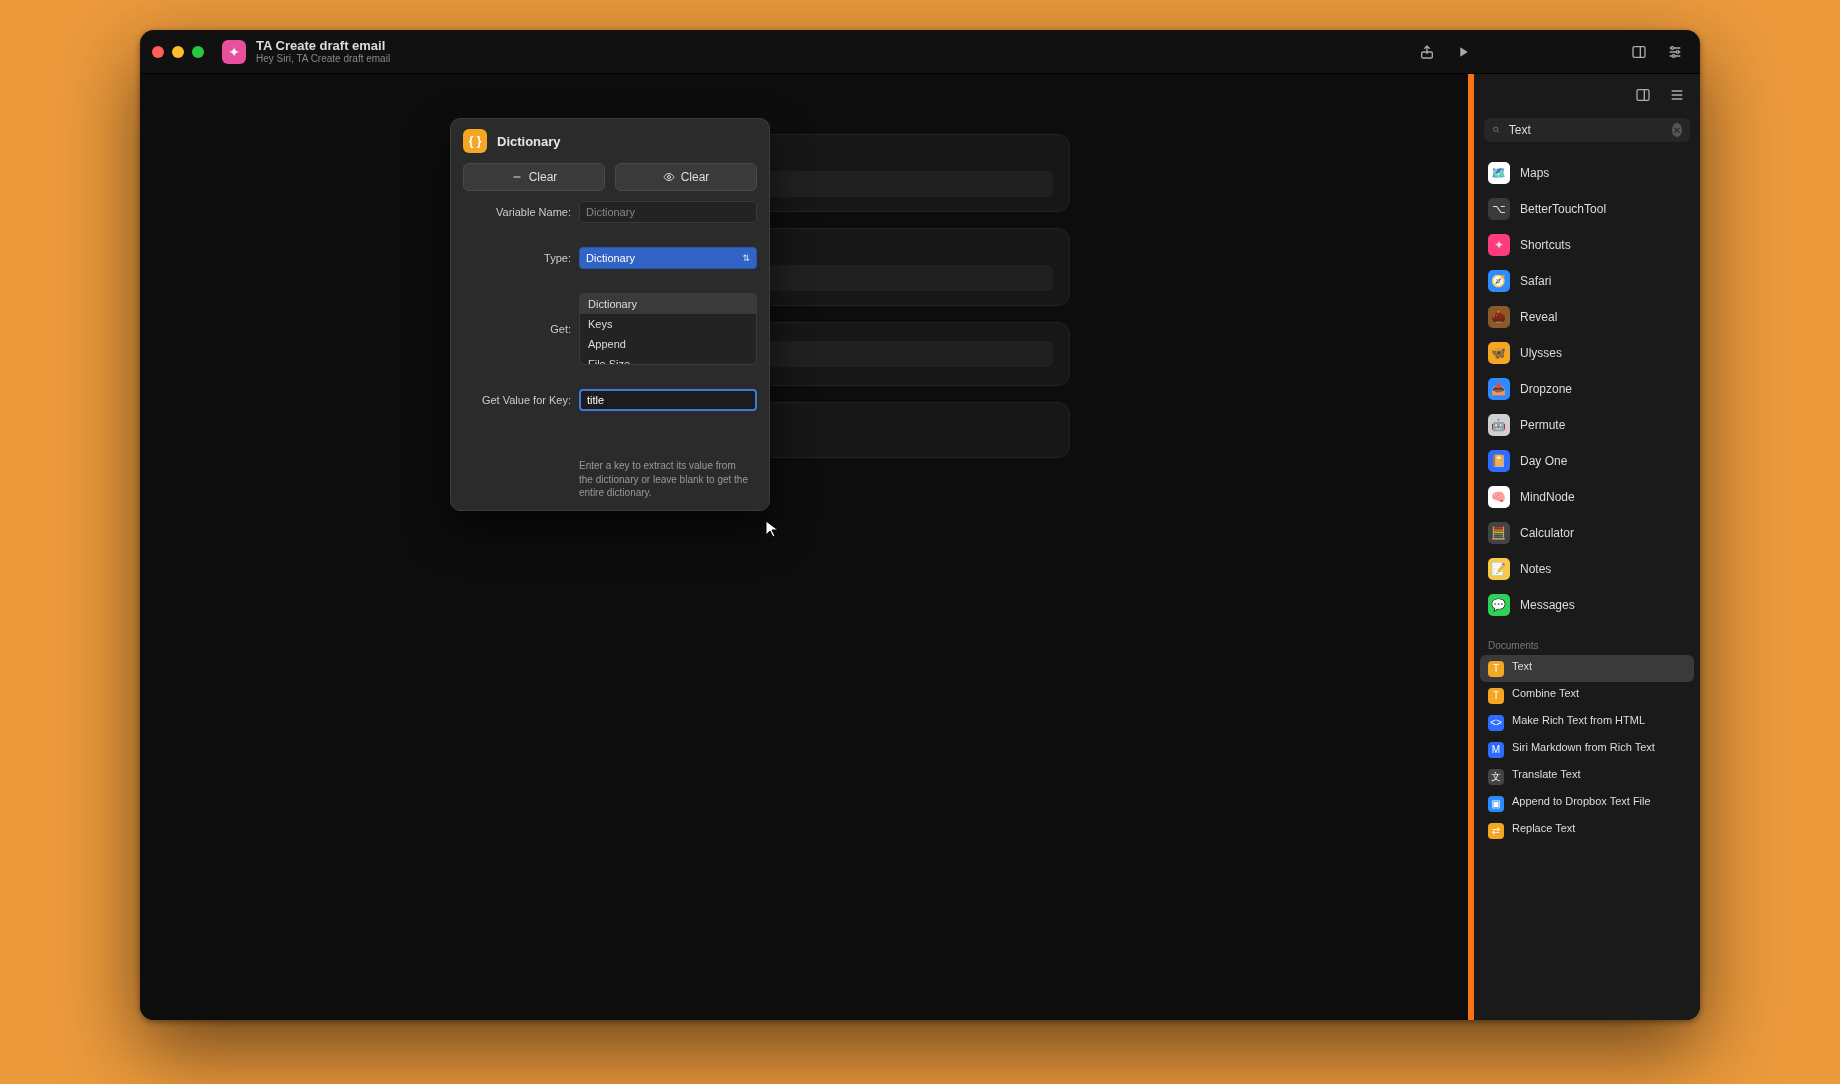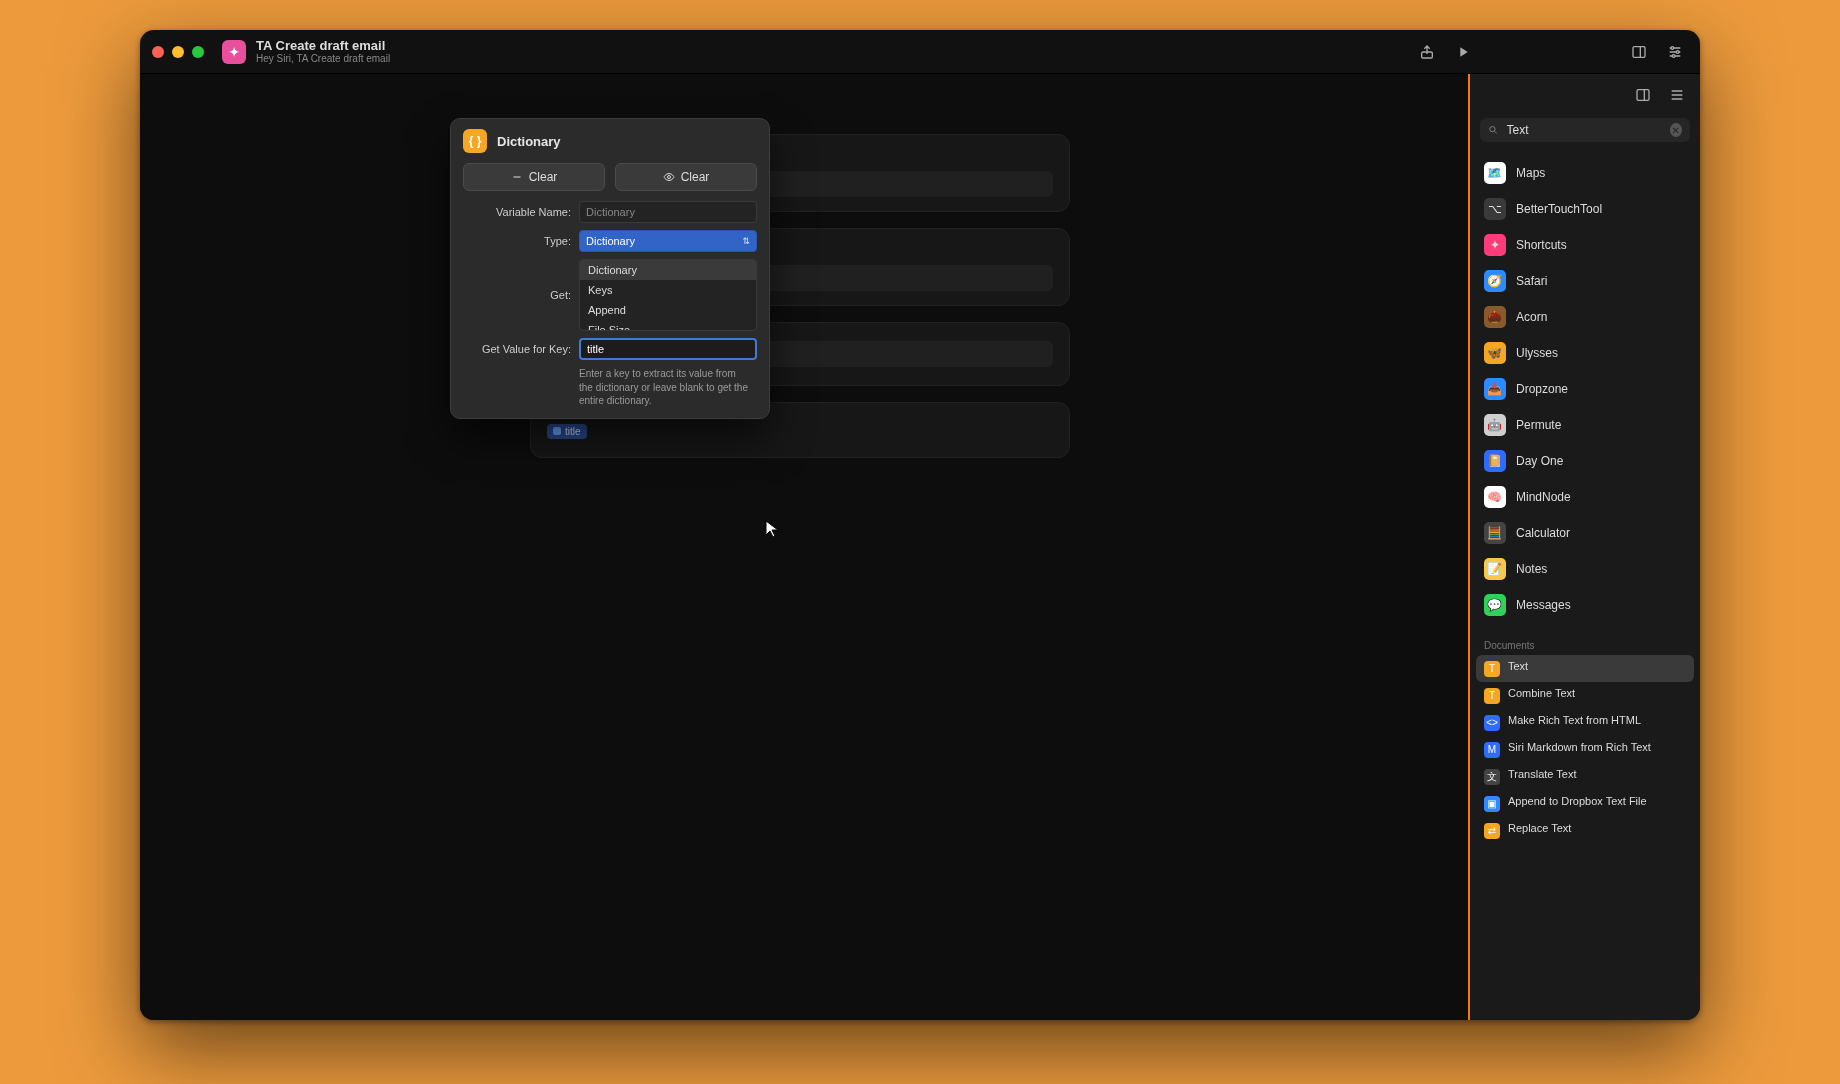--- a/index.html
+++ b/index.html
@@ -56,34 +56,34 @@
     background:#2b2b2b;border:1px solid #3d3d3d;border-radius:10px;
     box-shadow:0 20px 40px rgba(0,0,0,.6);
     padding-bottom:10px;
   }
   .pop-head{display:flex;align-items:center;gap:10px;padding:10px 12px;}
   .pop-icon{width:24px;height:24px;border-radius:6px;background:#f5a623;display:flex;align-items:center;justify-content:center;color:#fff;font-weight:700;font-size:12px;}
   .pop-title{font-size:13px;font-weight:600;}
   .pop-btn-row{display:flex;gap:10px;padding:0 12px 10px;}
   .pop-btn{flex:1;height:28px;border-radius:6px;background:#3a3a3a;display:flex;align-items:center;justify-content:center;gap:6px;font-size:12px;color:#ddd;border:1px solid #4a4a4a;}
   .pop-btn svg{width:12px;height:12px;}
-  .form{display:grid;grid-template-columns:108px 1fr;gap:7px 8px;padding:0 12px;align-items:center;font-size:11px;}
+  .form{display:grid;grid-template-columns:108px 1fr;gap:24px 8px;padding:0 12px;align-items:center;font-size:11px;}
   .form label{justify-self:end;color:#ccc;}
   .form .input{height:22px;background:#232323;border:1px solid #3a3a3a;border-radius:4px;padding:0 6px;color:#888;font-size:11px;display:flex;align-items:center;}
   .select{height:22px;background:#3264c8;border:1px solid #2a56ab;border-radius:4px;padding:0 6px;color:#fff;font-size:11px;display:flex;align-items:center;justify-content:space-between;}
   .select .chev{font-size:9px;opacity:.8;}
   .listbox{grid-column:2;background:#232323;border:1px solid #3a3a3a;border-radius:4px;height:72px;overflow:hidden;}
   .listbox .opt{padding:4px 8px;font-size:11px;color:#ddd;}
   .listbox .opt.sel{background:#3a3a3a;}
   .key-input{height:22px;background:#1c1c1c;border:2px solid #3e7bd6;border-radius:4px;padding:0 6px;color:#fff;font-size:11px;display:flex;align-items:center;}
-  .help{grid-column:2;font-size:10px;color:#9a9a9a;line-height:1.35;padding-right:6px;}
+  .help{grid-column:2;font-size:10px;color:#9a9a9a;line-height:1.35;padding-right:6px;margin-top:24px;}
   
   .cursor{position:absolute;left:625px;top:446px;width:14px;height:18px;}
   
-  .sidebar{width:232px;background:var(--sidebar-bg);border-left:2px solid #f97316;display:flex;flex-direction:column;}
+  .sidebar{width:232px;background:var(--sidebar-bg);border-left:6px solid #f97316;display:flex;flex-direction:column;}
   .sb-top{display:flex;gap:8px;justify-content:flex-end;padding:8px 10px;}
   .search{margin:2px 10px 10px;height:24px;background:#262626;border-radius:6px;display:flex;align-items:center;padding:0 8px;gap:6px;}
   .search input{flex:1;background:transparent;border:none;outline:none;color:#ddd;font-size:12px;}
   .search .clear{width:14px;height:14px;border-radius:50%;background:#555;color:#222;font-size:10px;display:flex;align-items:center;justify-content:center;}
   .search svg{width:12px;height:12px;color:#888;}
   .app-list{flex:0 0 auto;padding:4px 6px 10px;display:flex;flex-direction:column;gap:2px;max-height:610px;overflow:hidden;}
   .app-row{display:flex;align-items:center;gap:10px;padding:6px 8px;border-radius:6px;font-size:12px;color:#ddd;}
   .app-ico{width:22px;height:22px;border-radius:5px;display:flex;align-items:center;justify-content:center;font-size:12px;}
   .section-h{font-size:10px;color:#777;padding:8px 14px 4px;}
   .action-list{padding:0 6px 8px;display:flex;flex-direction:column;}
@@ -255,21 +255,21 @@
             <div class="app-row">
               <div class="app-ico" style="background: rgb(255, 59, 123);">✦</div>
               <div>Shortcuts</div>
             </div>
             <div class="app-row">
               <div class="app-ico" style="background: rgb(46, 139, 255);">🧭</div>
               <div>Safari</div>
             </div>
             <div class="app-row">
               <div class="app-ico" style="background: rgb(138, 90, 43);">🌰</div>
-              <div>Acorn</div>
+              <div>Reveal</div>
             </div>
             <div class="app-row">
               <div class="app-ico" style="background: rgb(245, 166, 35);">🦋</div>
               <div>Ulysses</div>
             </div>
             <div class="app-row">
               <div class="app-ico" style="background: rgb(46, 139, 255);">📥</div>
               <div>Dropzone</div>
             </div>
             <div class="app-row">

